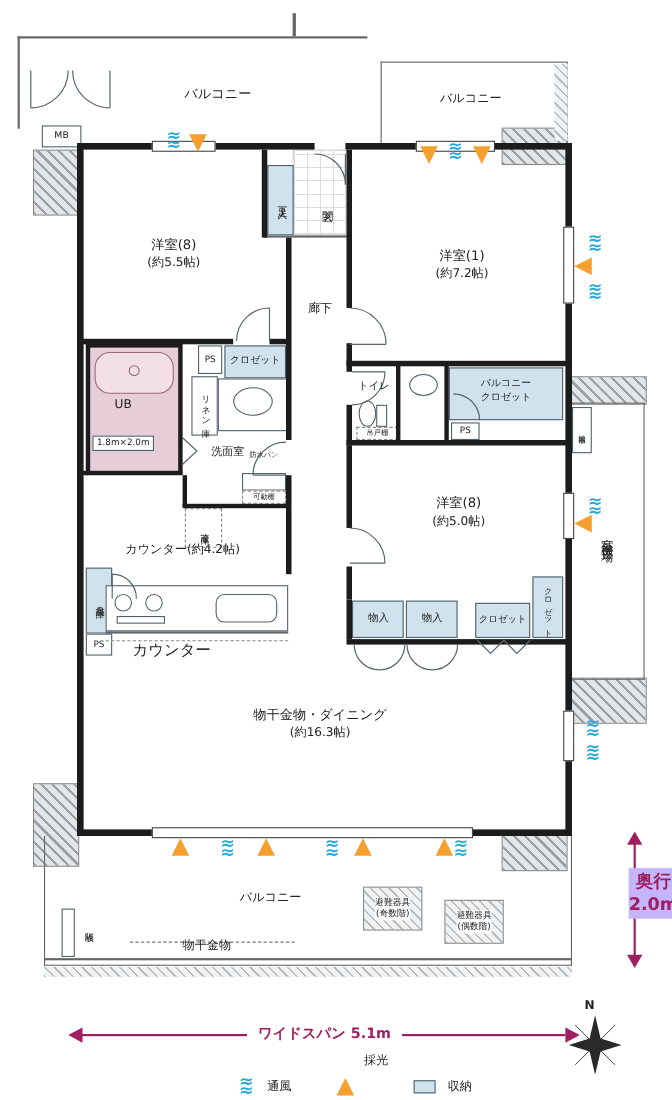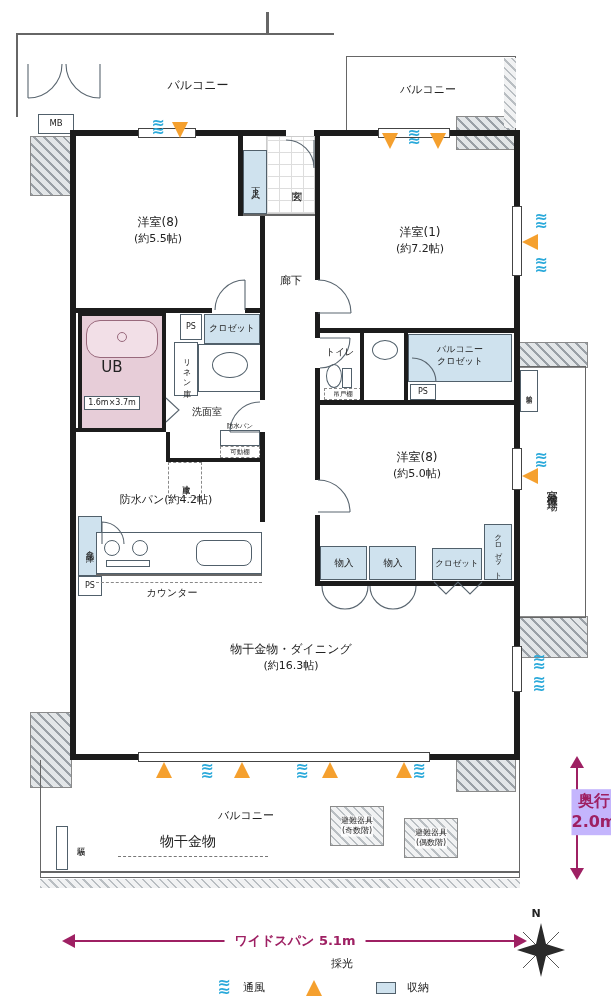--- a/index.html
+++ b/index.html
@@ -181,45 +181,45 @@
   <div class="lbl" style="left:420px;top:233px;font-size:12px">洋室(1)</div>
   <div class="lbl" style="left:420px;top:249px">(約7.2帖)</div>
   <div class="lbl" style="left:291px;top:281px">廊下</div>
   <div class="lbl" style="left:191px;top:327px;font-size:8px">PS</div>
   <div class="lbl" style="left:232px;top:329px;font-size:9px">クロゼット</div>
   <div class="lbl" style="left:340px;top:352px;font-size:9.5px">トイレ</div>
   <div class="lbl" style="left:460px;top:356px;font-size:9px">バルコニー
 クロゼット</div>
   <div class="lbl" style="left:343px;top:394px;font-size:6.5px">吊戸棚</div>
   <div class="lbl" style="left:423px;top:392px;font-size:8px">PS</div>
-  <div class="lbl" style="left:112px;top:368px;font-size:15px">UB</div>
+  <div class="lbl" style="left:112px;top:368px;font-size:11px">UB</div>
   <div class="whitebox" style="left:84px;top:396px;width:56px;height:14px"></div>
-  <div class="lbl" style="left:112px;top:403px;font-size:8px">1.6m×3.7m</div>
+  <div class="lbl" style="left:112px;top:403px;font-size:8px">1.8m×2.0m</div>
   <div class="lbl v" style="left:186px;top:369px;font-size:8px">リネン庫</div>
   <div class="lbl" style="left:207px;top:411px;font-size:10px">洗面室</div>
-  <div class="lbl" style="left:240px;top:426px;font-size:6.5px">防水パン</div>
+  <div class="lbl" style="left:240px;top:414px;font-size:6.5px">防水パン</div>
   <div class="lbl" style="left:240px;top:452px;font-size:6.5px">可動棚</div>
   <div class="lbl v" style="left:185px;top:480px;font-size:8px">冷蔵庫</div>
   <div class="lbl" style="left:417px;top:458px;font-size:12px">洋室(8)</div>
   <div class="lbl" style="left:417px;top:474px">(約5.0帖)</div>
   <div class="lbl v" style="left:551px;top:488px;font-size:11px;letter-spacing:3px">室外機置場</div>
   <div class="lbl v" style="left:529px;top:391px;font-size:6.5px">給湯器</div>
-  <div class="lbl" style="left:166px;top:500px">防水パン(約4.2帖)</div>
+  <div class="lbl" style="left:166px;top:500px">カウンター(約4.2帖)</div>
   <div class="lbl v" style="left:90px;top:546px;font-size:8.5px">食品庫</div>
   <div class="lbl" style="left:90px;top:586px;font-size:8px">PS</div>
-  <div class="lbl" style="left:172px;top:592px;font-size:10px">カウンター</div>
+  <div class="lbl" style="left:156px;top:592px;font-size:14px">カウンター</div>
   <div class="lbl" style="left:344px;top:563px;font-size:9.5px">物入</div>
   <div class="lbl" style="left:393px;top:563px;font-size:9.5px">物入</div>
   <div class="lbl" style="left:457px;top:564px;font-size:8.5px">クロゼット</div>
   <div class="lbl v" style="left:498px;top:552px;font-size:7.5px">クロゼット</div>
   <div class="lbl" style="left:291px;top:650px;font-size:12px">物干金物・ダイニング</div>
   <div class="lbl" style="left:291px;top:666px">(約16.3帖)</div>
   <div class="lbl" style="left:246px;top:816px">バルコニー</div>
   <div class="lbl v" style="left:80px;top:842px;font-size:8px">隔板</div>
-  <div class="lbl" style="left:188px;top:841px;font-size:14px">物干金物</div>
+  <div class="lbl" style="left:188px;top:860px;font-size:11px">物干金物</div>
   <div class="lbl" style="left:357px;top:826px;font-size:8px;background:rgba(255,255,255,.85)">避難器具
 (奇数階)</div>
   <div class="lbl" style="left:431px;top:838px;font-size:8px;background:rgba(255,255,255,.85)">避難器具
 (偶数階)</div>
 
   <div class="abs" style="left:74px;top:940px;width:440px;height:2px;background:#9e2063"></div>
   <div class="tri" style="left:62px;top:934px;border-top:7px solid transparent;border-bottom:7px solid transparent;border-right:13px solid #9e2063"></div>
   <div class="tri" style="left:514px;top:934px;border-top:7px solid transparent;border-bottom:7px solid transparent;border-left:13px solid #9e2063"></div>
   <div class="lbl mag" style="left:295px;top:941px;font-size:13px;background:#fff;padding:0 10px">ワイドスパン 5.1m</div>
 

